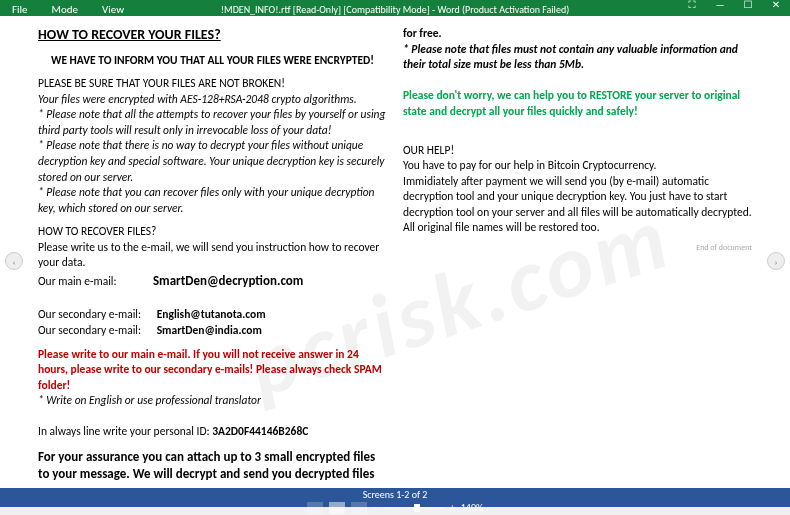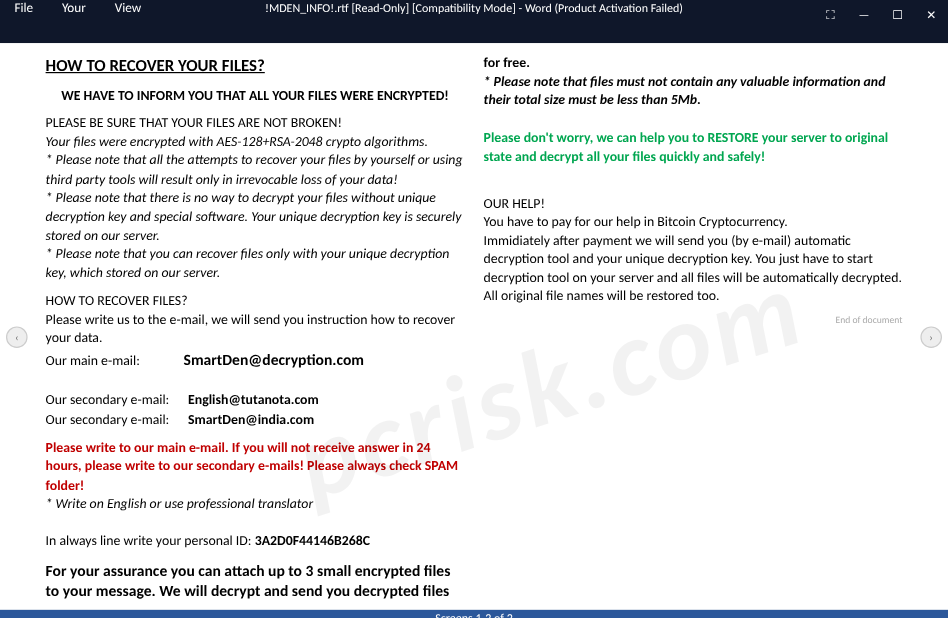--- a/index.html
+++ b/index.html
@@ -5,24 +5,24 @@
 * { margin: 0; padding: 0; box-sizing: border-box; }
 body {
   font-family: Calibri, "Segoe UI", sans-serif;
   background: #f0f0f0;
   width: 790px;
   height: 515px;
   overflow: hidden;
   position: relative;
 }
 .titlebar {
-  background: #0f172a;
-  height: 36px;
-  display: flex;
-  align-items: flex-start;
+  background: #15803d;
+  height: 16px;
+  display: flex;
+  align-items: flex-end;
   color: #fff;
   font-size: 11px;
   position: relative;
 }
 .menu-items { display: flex; }
 .menu-items span { padding: 0 12px; cursor: default; }
 .title-text {
   position: absolute;
   left: 50%;
   transform: translateX(-50%);
@@ -158,21 +158,21 @@
   font-style: italic;
 }
 p { margin: 0; }
 </style>
 </head>
 <body>
 
 <div class="titlebar">
   <div class="menu-items">
     <span>File</span>
-    <span>Your</span>
+    <span>Mode</span>
     <span>View</span>
   </div>
   <div class="title-text">!MDEN_INFO!.rtf [Read-Only] [Compatibility Mode] - Word (Product Activation Failed)</div>
   <div class="win-controls">
     <span>⛶</span>
     <span>—</span>
     <span>☐</span>
     <span>✕</span>
   </div>
 </div>

